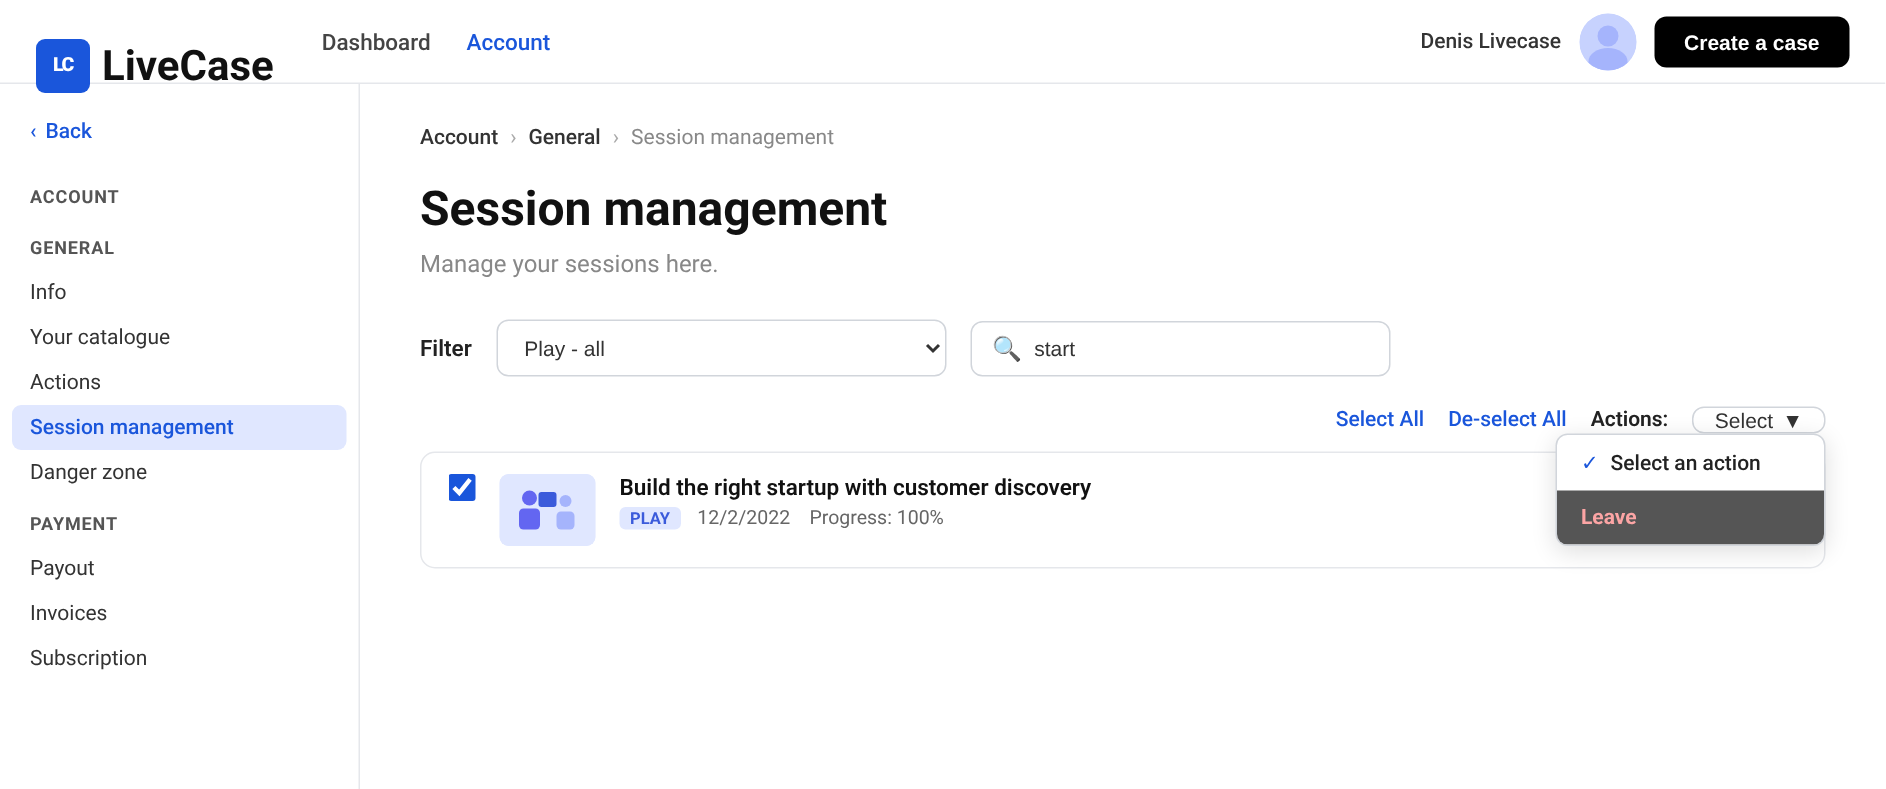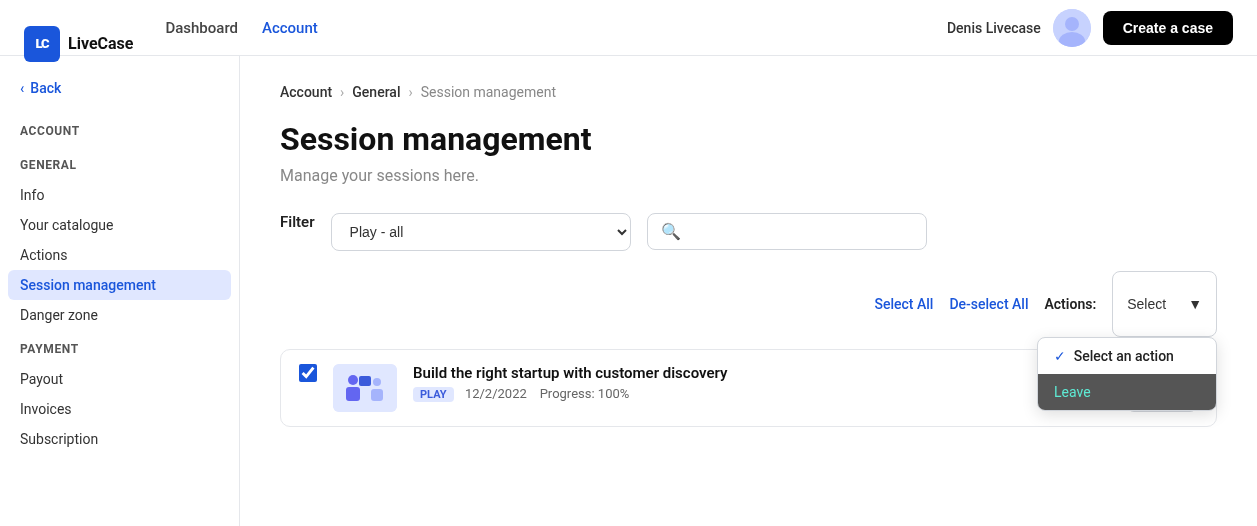--- a/index.html
+++ b/index.html
@@ -31,21 +31,21 @@
       border-radius: 6px;
       display: flex;
       align-items: center;
       justify-content: center;
       color: #fff;
       font-weight: 900;
       font-size: 13px;
       letter-spacing: -1px;
     }
     .logo-text {
-      font-size: 16px;
+      font-size: 28px;
       font-weight: 700;
       color: #111;
     }
     .header-nav {
       display: flex;
       gap: 24px;
       flex: 1;
     }
     .header-nav a {
       text-decoration: none;
@@ -159,21 +159,21 @@
     }
     .page-subtitle {
       font-size: 16px;
       color: #888;
       margin-bottom: 28px;
     }
 
     
     .filter-row {
       display: flex;
-      align-items: flex-start;
+      align-items: center;
       gap: 16px;
       margin-bottom: 20px;
     }
     .filter-label {
       font-size: 15px;
       font-weight: 600;
       color: #222;
     }
     .filter-select {
       width: 300px;
@@ -227,24 +227,24 @@
       font-size: 14px;
       font-weight: 600;
       color: #222;
     }
     .actions-dropdown-wrap {
       position: relative;
     }
     .actions-btn {
       display: flex;
       align-items: center;
-      gap: 22px;
+      gap: 6px;
       border: 1px solid #d1d5db;
       border-radius: 8px;
-      padding: 24px 14px;
+      padding: 0 14px;
       font-size: 14px;
       background: #fff;
       cursor: pointer;
       color: #333;
       font-weight: 500;
     }
     .dropdown-menu {
       position: absolute;
       top: 100%;
       right: 0;
@@ -259,21 +259,21 @@
     .dropdown-item {
       display: flex;
       align-items: center;
       gap: 8px;
       padding: 10px 16px;
       font-size: 14px;
       color: #333;
       cursor: pointer;
     }
     .dropdown-item.checked { color: #222; font-weight: 500; }
-    .dropdown-item.leave { background: #555; color: #5eead4; }
+    .dropdown-item.leave { background: #555; color: #fca5a5; font-weight: bold; }
     .check-mark { color: #1a56db; font-size: 14px; }
 
     
     .session-list { display: flex; flex-direction: column; gap: 0; }
     .session-item {
       display: flex;
       gap: 16px;
       border: 1px solid #e5e7eb;
       border-radius: 10px;
       padding: 14px 18px;
@@ -380,20 +380,21 @@
     <p class="page-subtitle">Manage your sessions here.</p>
 
     <div class="filter-row">
       <span class="filter-label">Filter</span>
       <select class="filter-select">
         <option>Play - all</option>
         <option>All</option>
       </select>
       <div class="search-box">
         <span class="search-icon-wrap">🔍</span>
+        <input type="text" value="start" placeholder="start" style="">
       </div>
     </div>
 
     <div class="toolbar-row">
       <a class="toolbar-link">Select All</a>
       <a class="toolbar-link">De-select All</a>
       <span class="actions-label">Actions:</span>
 
       <div class="actions-dropdown-wrap">
         <button class="actions-btn">

